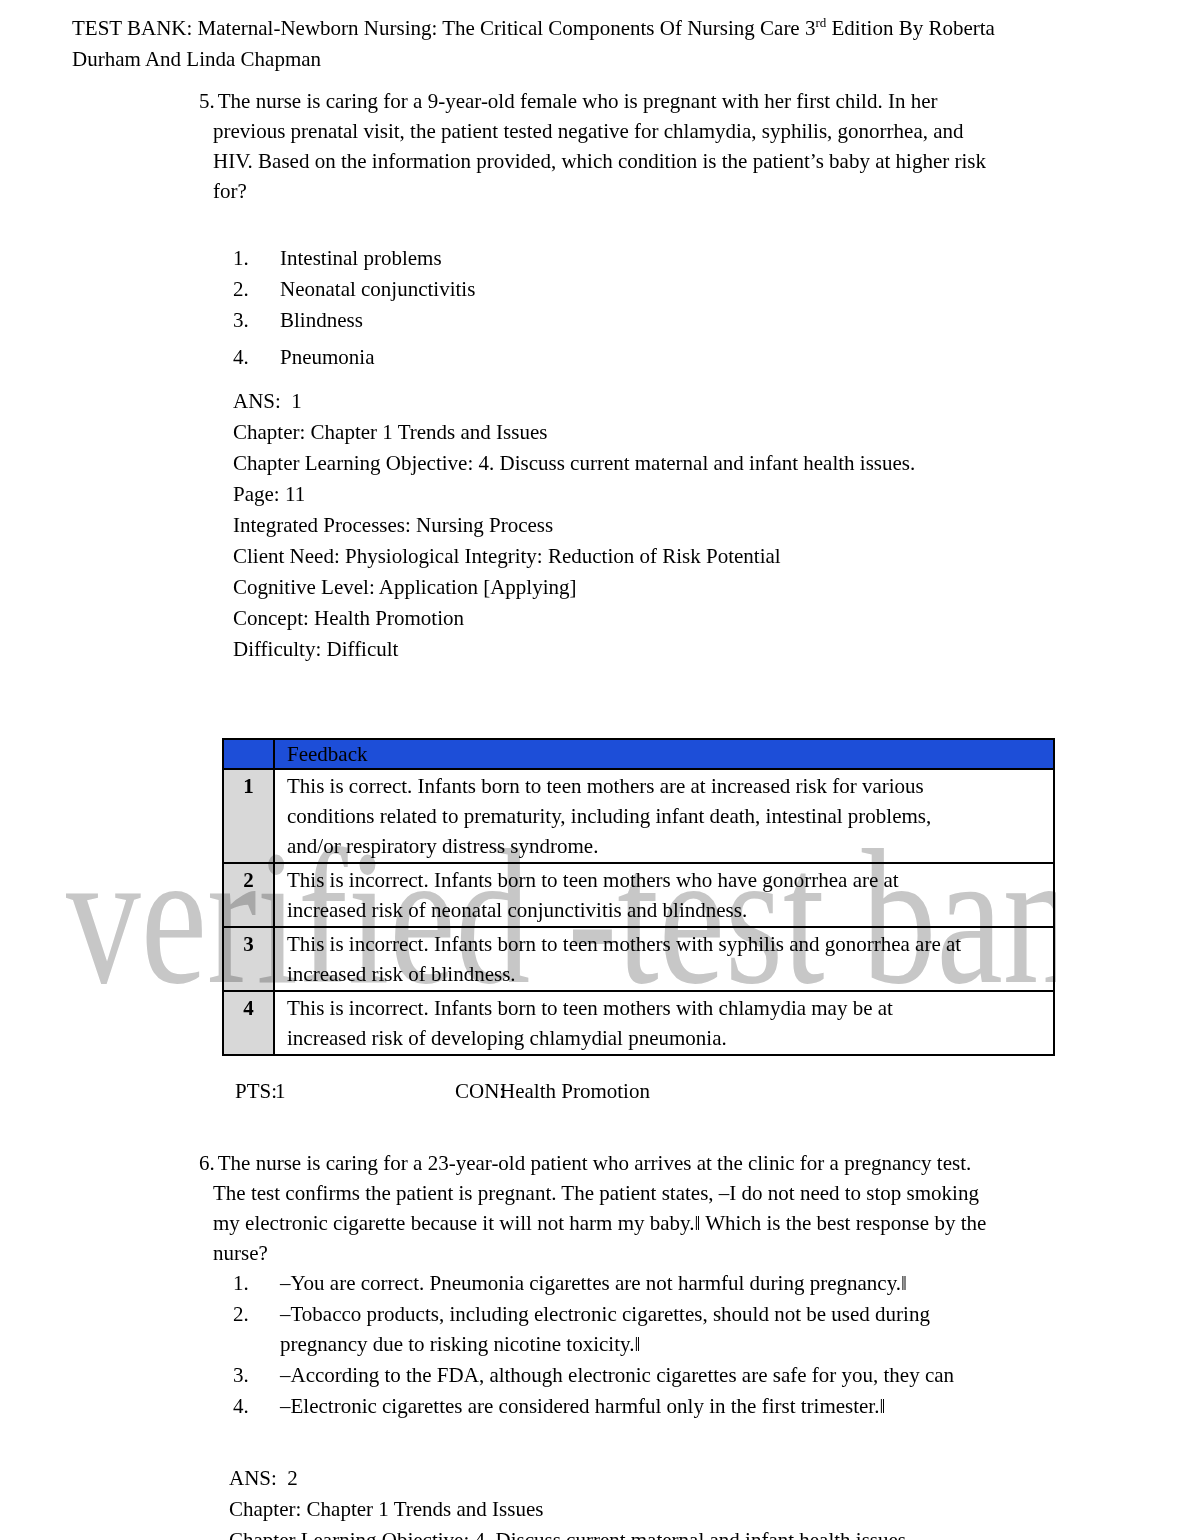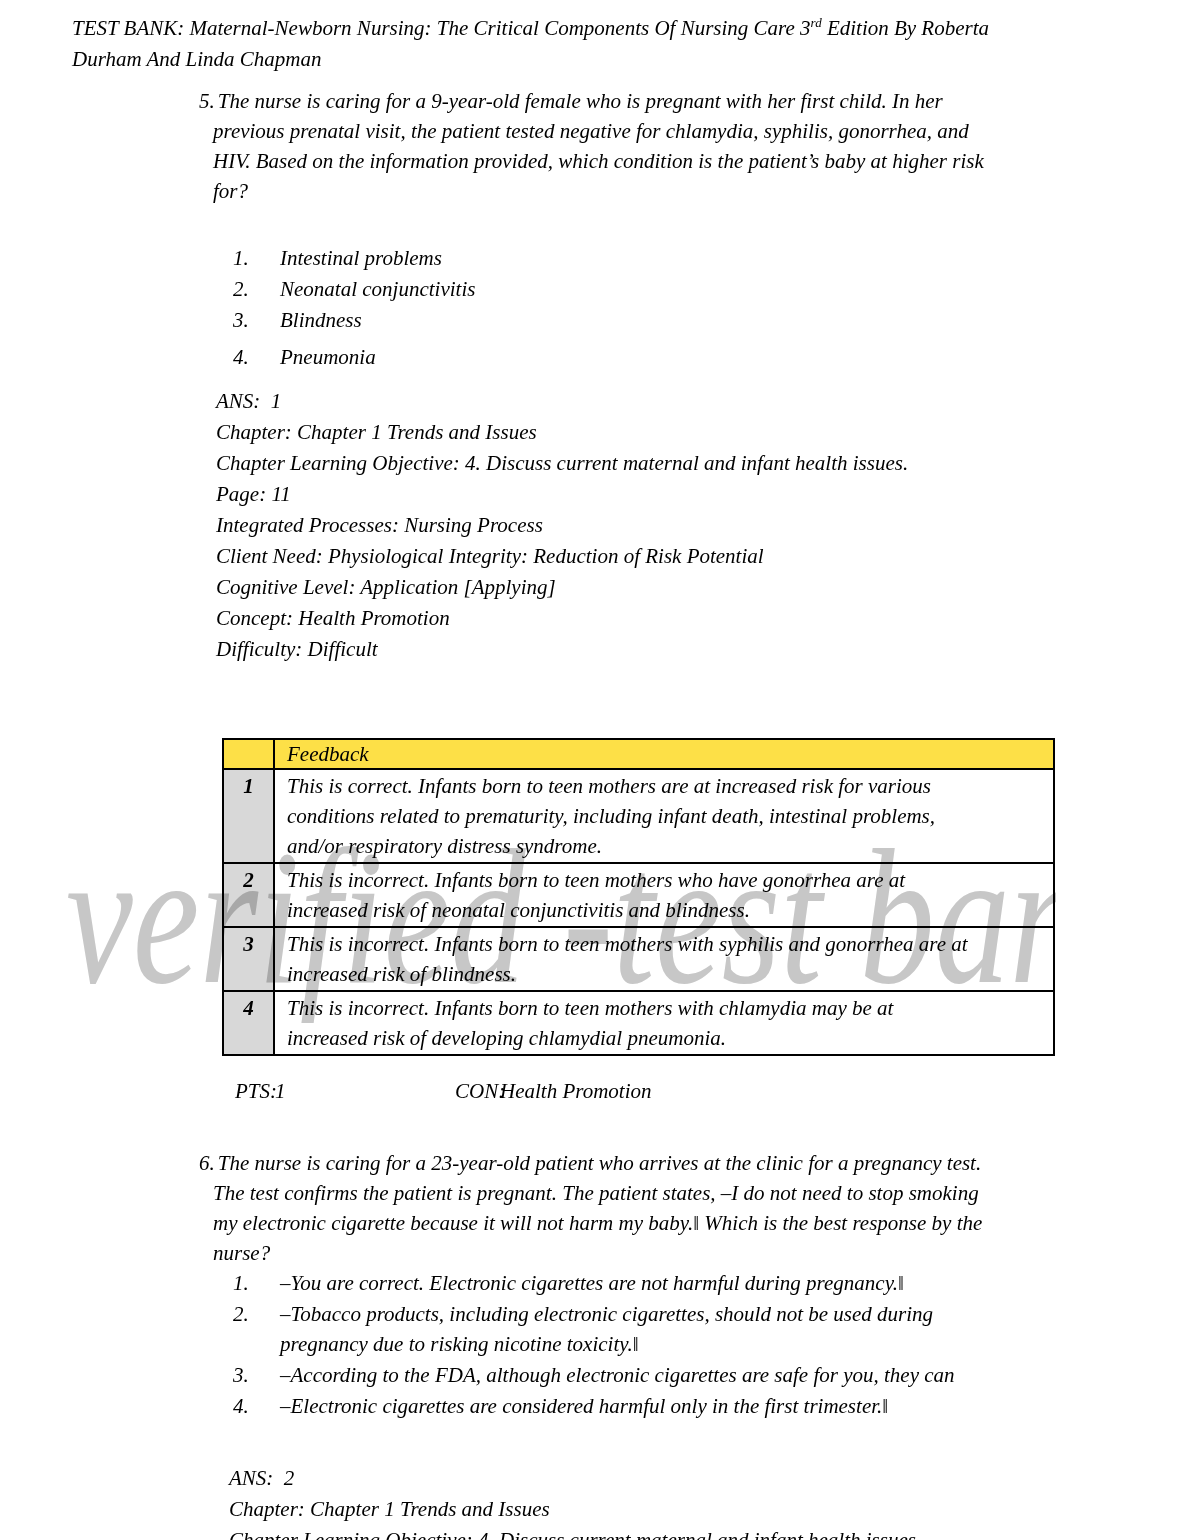--- a/index.html
+++ b/index.html
@@ -4,21 +4,21 @@
 <style>
   html, body { margin: 0; padding: 0; }
   body {
     width: 1190px; height: 1540px;
     background: #ffffff;
     font-family: "Liberation Serif", "DejaVu Serif", serif;
     font-size: 21px;
     color: #000;
     overflow: hidden;
   }
-  .page { position: relative; width: 1056px; height: 1540px; overflow: hidden; background: #fff; font-style: italic; }
+  .page { position: relative; width: 1056px; height: 1540px; overflow: hidden; background: #fff; }
 
   .line { white-space: pre; }
 
   
   .doc-header { position: absolute; left: 72px; top: 13px; line-height: 31px; }
   .doc-header sup { font-size: 13px; vertical-align: super; line-height: 0; }
 
   
   .question { position: absolute; line-height: 30px; }
   #q5 { left: 199px; top: 86px; }
@@ -31,40 +31,40 @@
   #q5-options { left: 233px; top: 243px; line-height: 31px; }
   #q6-options { left: 233px; top: 1268px; line-height: 30px; }
   .opt { display: flex; }
   .optnum { width: 23px; flex: none; }
   .opttext .line { display: block; margin-left: 24px; }
   #q5-options .opt-last { margin-top: 6px; }
   #q6-options .opt { margin-bottom: 1px; }
 
   
   .meta { position: absolute; line-height: 31px; }
-  #q5-meta { left: 216px; top: 386px; }
+  #q5-meta { left: 233px; top: 386px; }
   #q6-meta { left: 229px; top: 1463px; }
 
   
   #feedback-table { position: absolute; left: 222px; top: 738px; }
   table.feedback { border-collapse: collapse; table-layout: fixed; width: 833px; }
   table.feedback td {
     border: 2px solid #000;
     vertical-align: top;
     line-height: 30px;
     padding: 1px 8px 1px 12px;
   }
   table.feedback td.num-cell {
     width: 45px;
     background: #d8d8d8;
     text-align: center;
     font-weight: bold;
     padding: 1px 2px;
   }
-  table.feedback tr.hrow td { background: #fde047; line-height: 26px; }
+  table.feedback tr.hrow td { background: #1d4ed8; line-height: 26px; }
   table.feedback td .line { display: block; }
 
   
   #pts { position: absolute; left: 235px; top: 1076px; width: 700px; height: 31px; line-height: 31px; }
   #pts span { position: absolute; top: 0; white-space: pre; }
   #pts .pts-label { left: 0; }
   #pts .pts-value { left: 40px; }
   #pts .con-label { left: 220px; }
   #pts .con-value { left: 265px; }
 
@@ -183,21 +183,21 @@
     <div class="line"><span class="qnum">6.</span><span>The nurse is caring for a 23-year-old patient who arrives at the clinic for a pregnancy test.</span></div>
     <div class="line q-cont">The test confirms the patient is pregnant. The patient states, –I do not need to stop smoking</div>
     <div class="line q-cont">my electronic cigarette because it will not harm my baby.‖ Which is the best response by the</div>
     <div class="line q-cont">nurse?</div>
   </div>
 
   <div class="options" id="q6-options">
     <div class="opt">
         <span class="optnum">1.</span>
         <span class="opttext">
-          <span class="line">–You are correct. Electronic cigarettes are not harmful during pregnancy.‖</span>
+          <span class="line">–You are correct. Pneumonia cigarettes are not harmful during pregnancy.‖</span>
         </span>
       </div>
     <div class="opt">
         <span class="optnum">2.</span>
         <span class="opttext">
           <span class="line">–Tobacco products, including electronic cigarettes, should not be used during</span>
           <span class="line">pregnancy due to risking nicotine toxicity.‖</span>
         </span>
       </div>
     <div class="opt">

